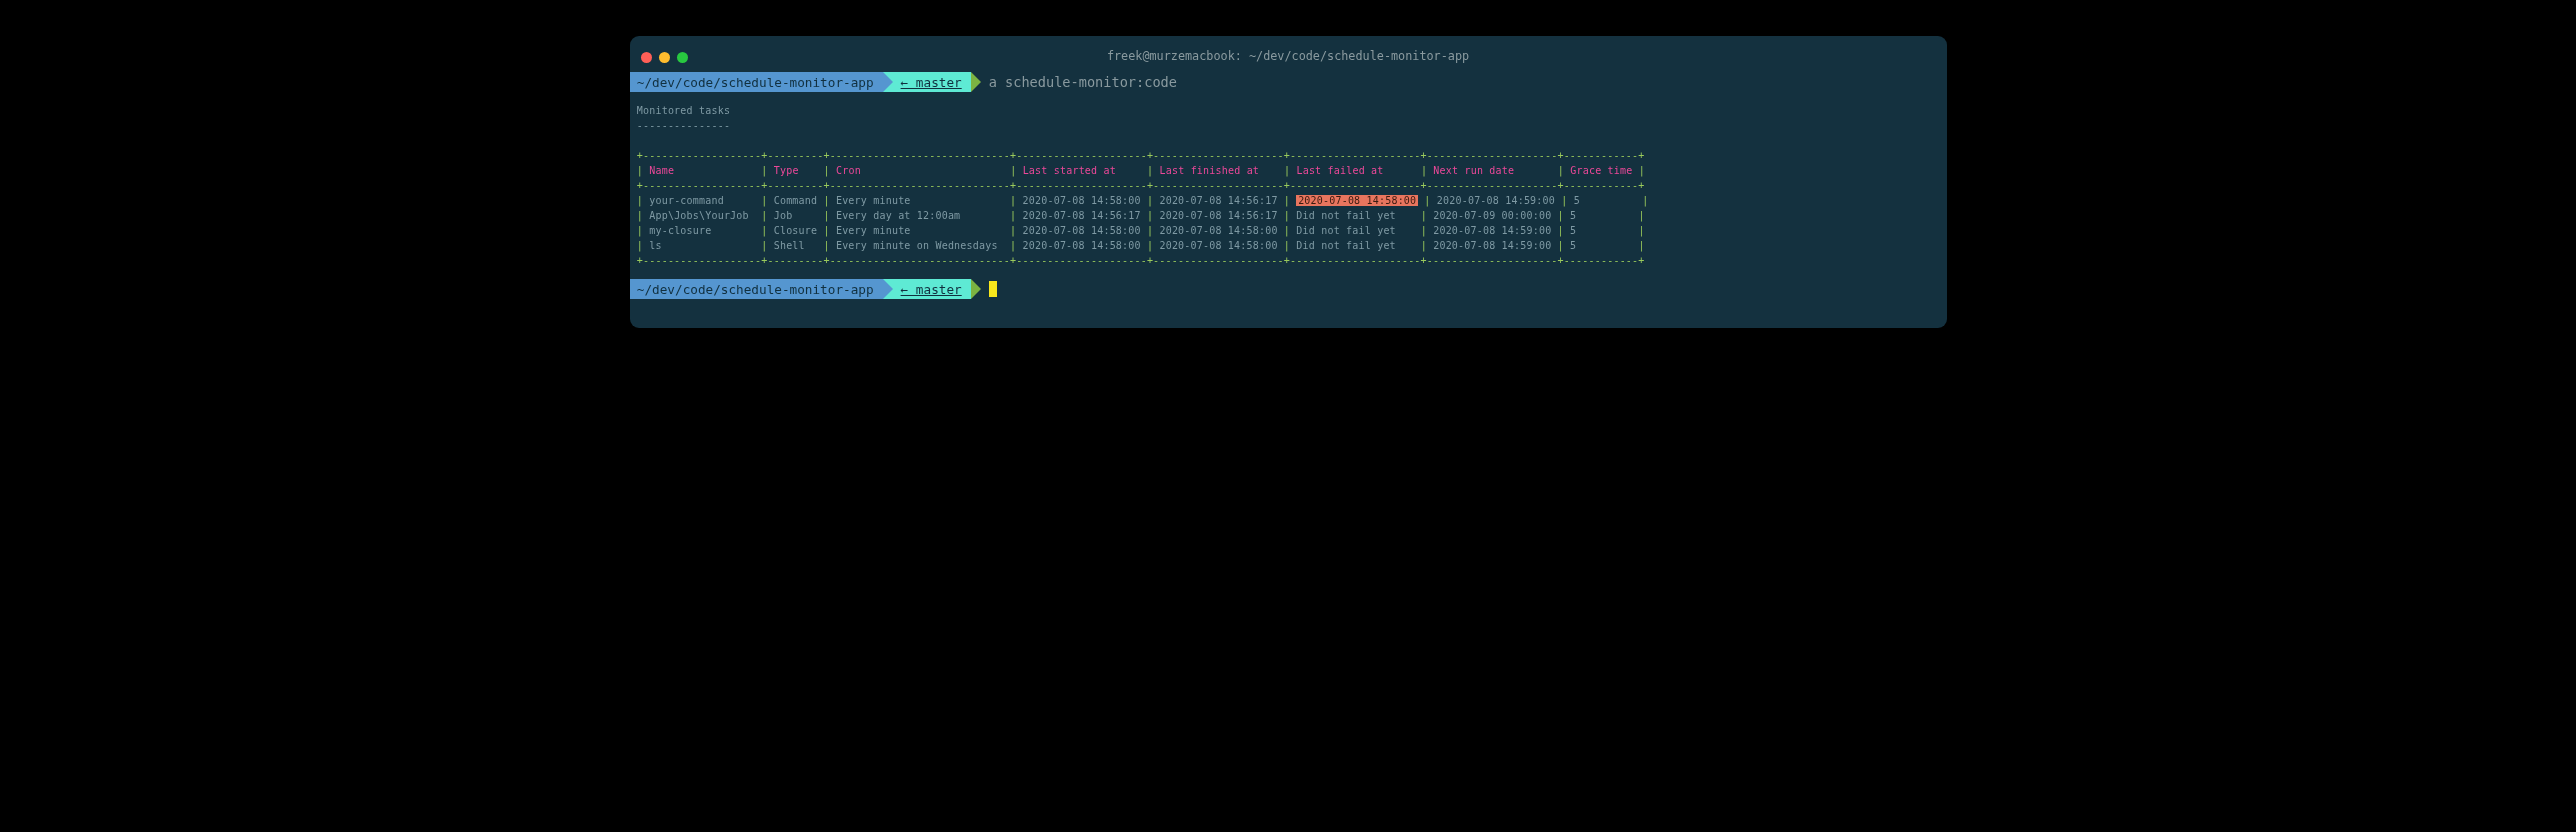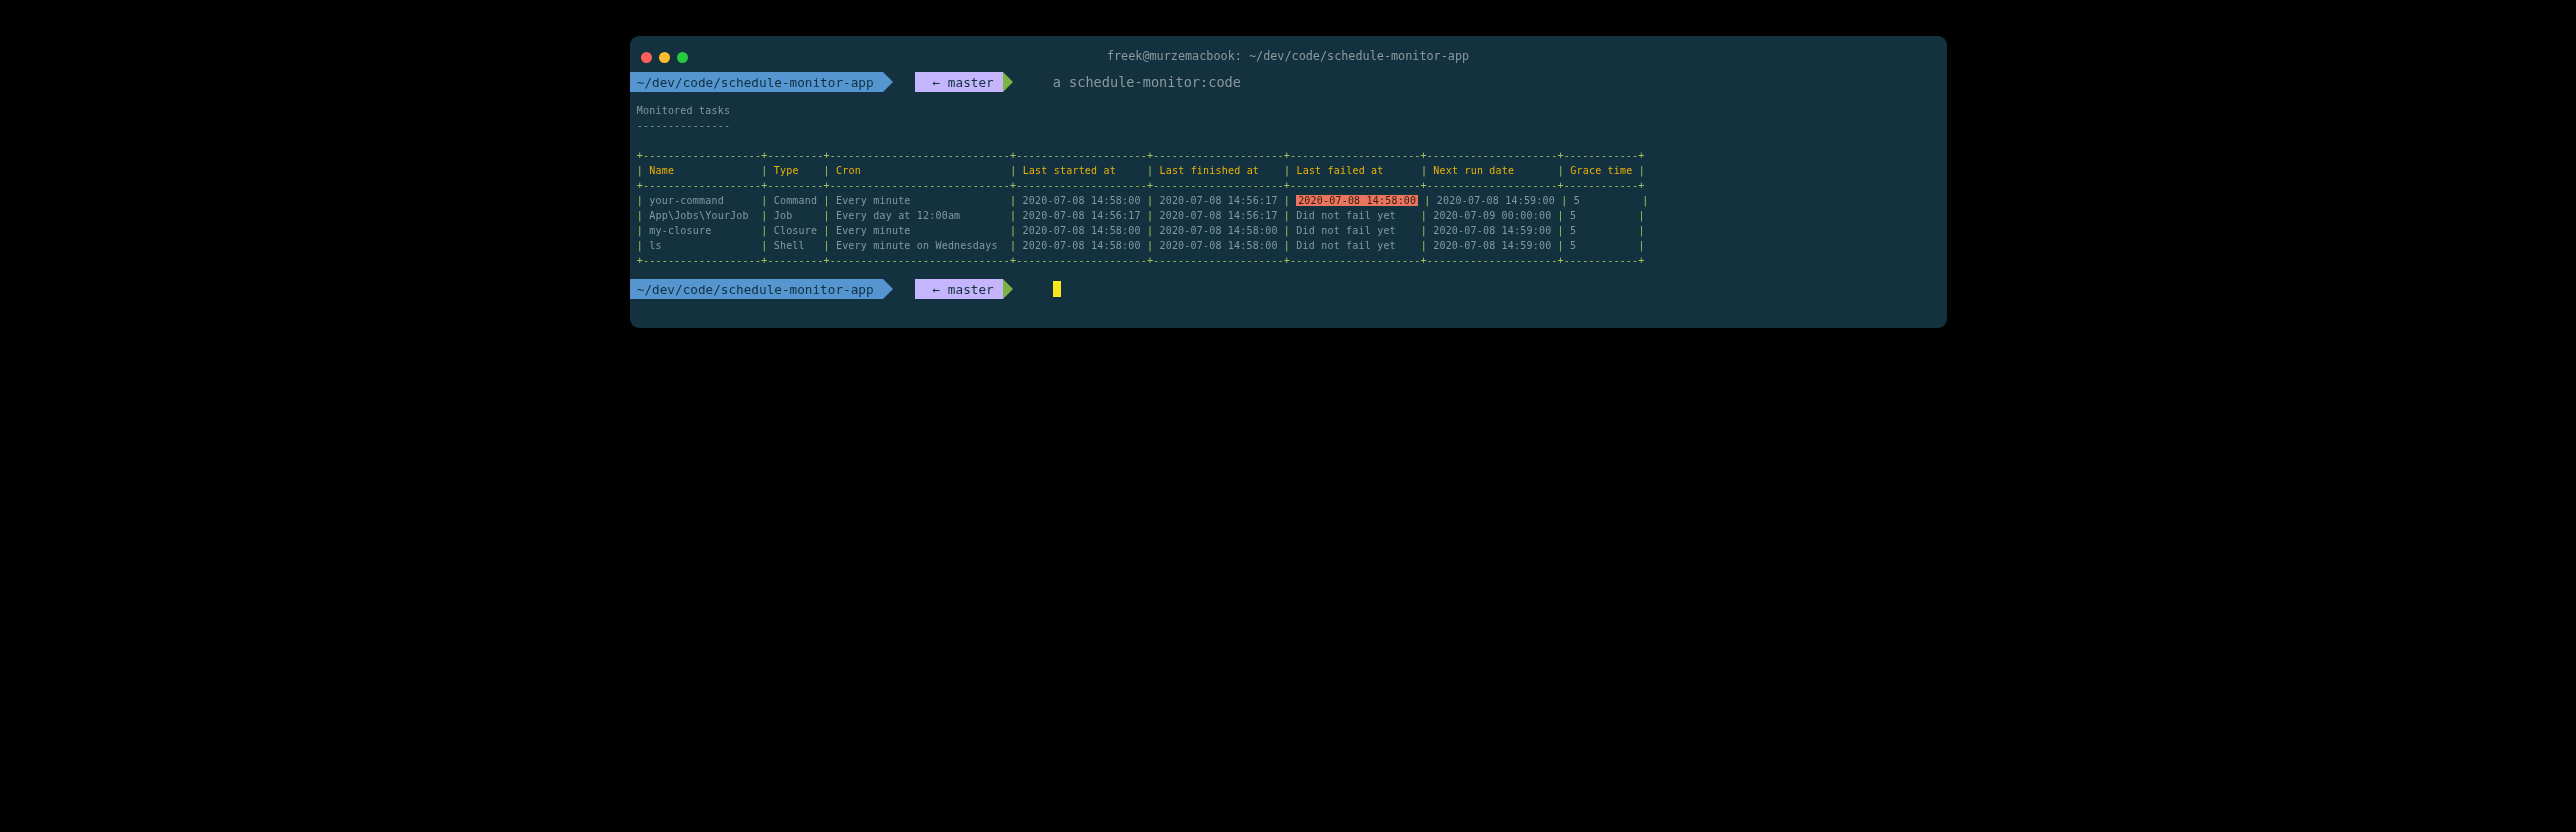--- a/index.html
+++ b/index.html
@@ -49,21 +49,20 @@
     .terminal-body {
       padding: 7.3px 0 27px 0;
       color: #9db3bb;
       line-height: 1.5;
     }
     .prompt-line {
       display: flex;
       align-items: center;
       padding: 1.8px 0;
       white-space: nowrap;
-      gap: 32px;
     }
     .seg {
       display: inline-flex;
       align-items: center;
       height: 20px;
       padding: 0 9px 0 12.7px;
       position: relative;
       font-size: 12.7px;
     }
     .seg::after {
@@ -77,44 +76,45 @@
       border-bottom: 10px solid transparent;
       z-index: 1;
     }
     .seg-path {
       background: #5596d0;
       color: #11303f;
       padding-left: 7.3px;
     }
     .seg-path::after { border-left: 10px solid #5596d0; }
     .seg-branch {
-      background: #c4b5fd;
+      background: #5eead4;
       color: #11303f;
       padding-left: 18px;
+      text-decoration: underline;
     }
     .seg-branch::after { border-left: 10px solid #7cb342; }
     .command-text {
       margin-left: 18px;
       color: #8a9a9f;
     }
     .cursor-block {
       display: inline-block;
       width: 8.2px;
       height: 16.3px;
       background: #f8e71c;
       margin-left: 18px;
     }
     .output {
       padding: 3.6px 7.3px;
       white-space: pre;
       color: #7f9aa4;
       font-size: 10px;
       letter-spacing: 0.2px;
     }
-    .output .hdr { color: #eab308; }
+    .output .hdr { color: #ec4899; }
     .output .sep { color: #9aca5c; }
     .highlight-red {
       background: #e8755e;
       color: #3a1a10;
       padding: 0 1.8px;
     }
     .spacer { height: 5.4px; }
   </style>
 </head>
 <body>

